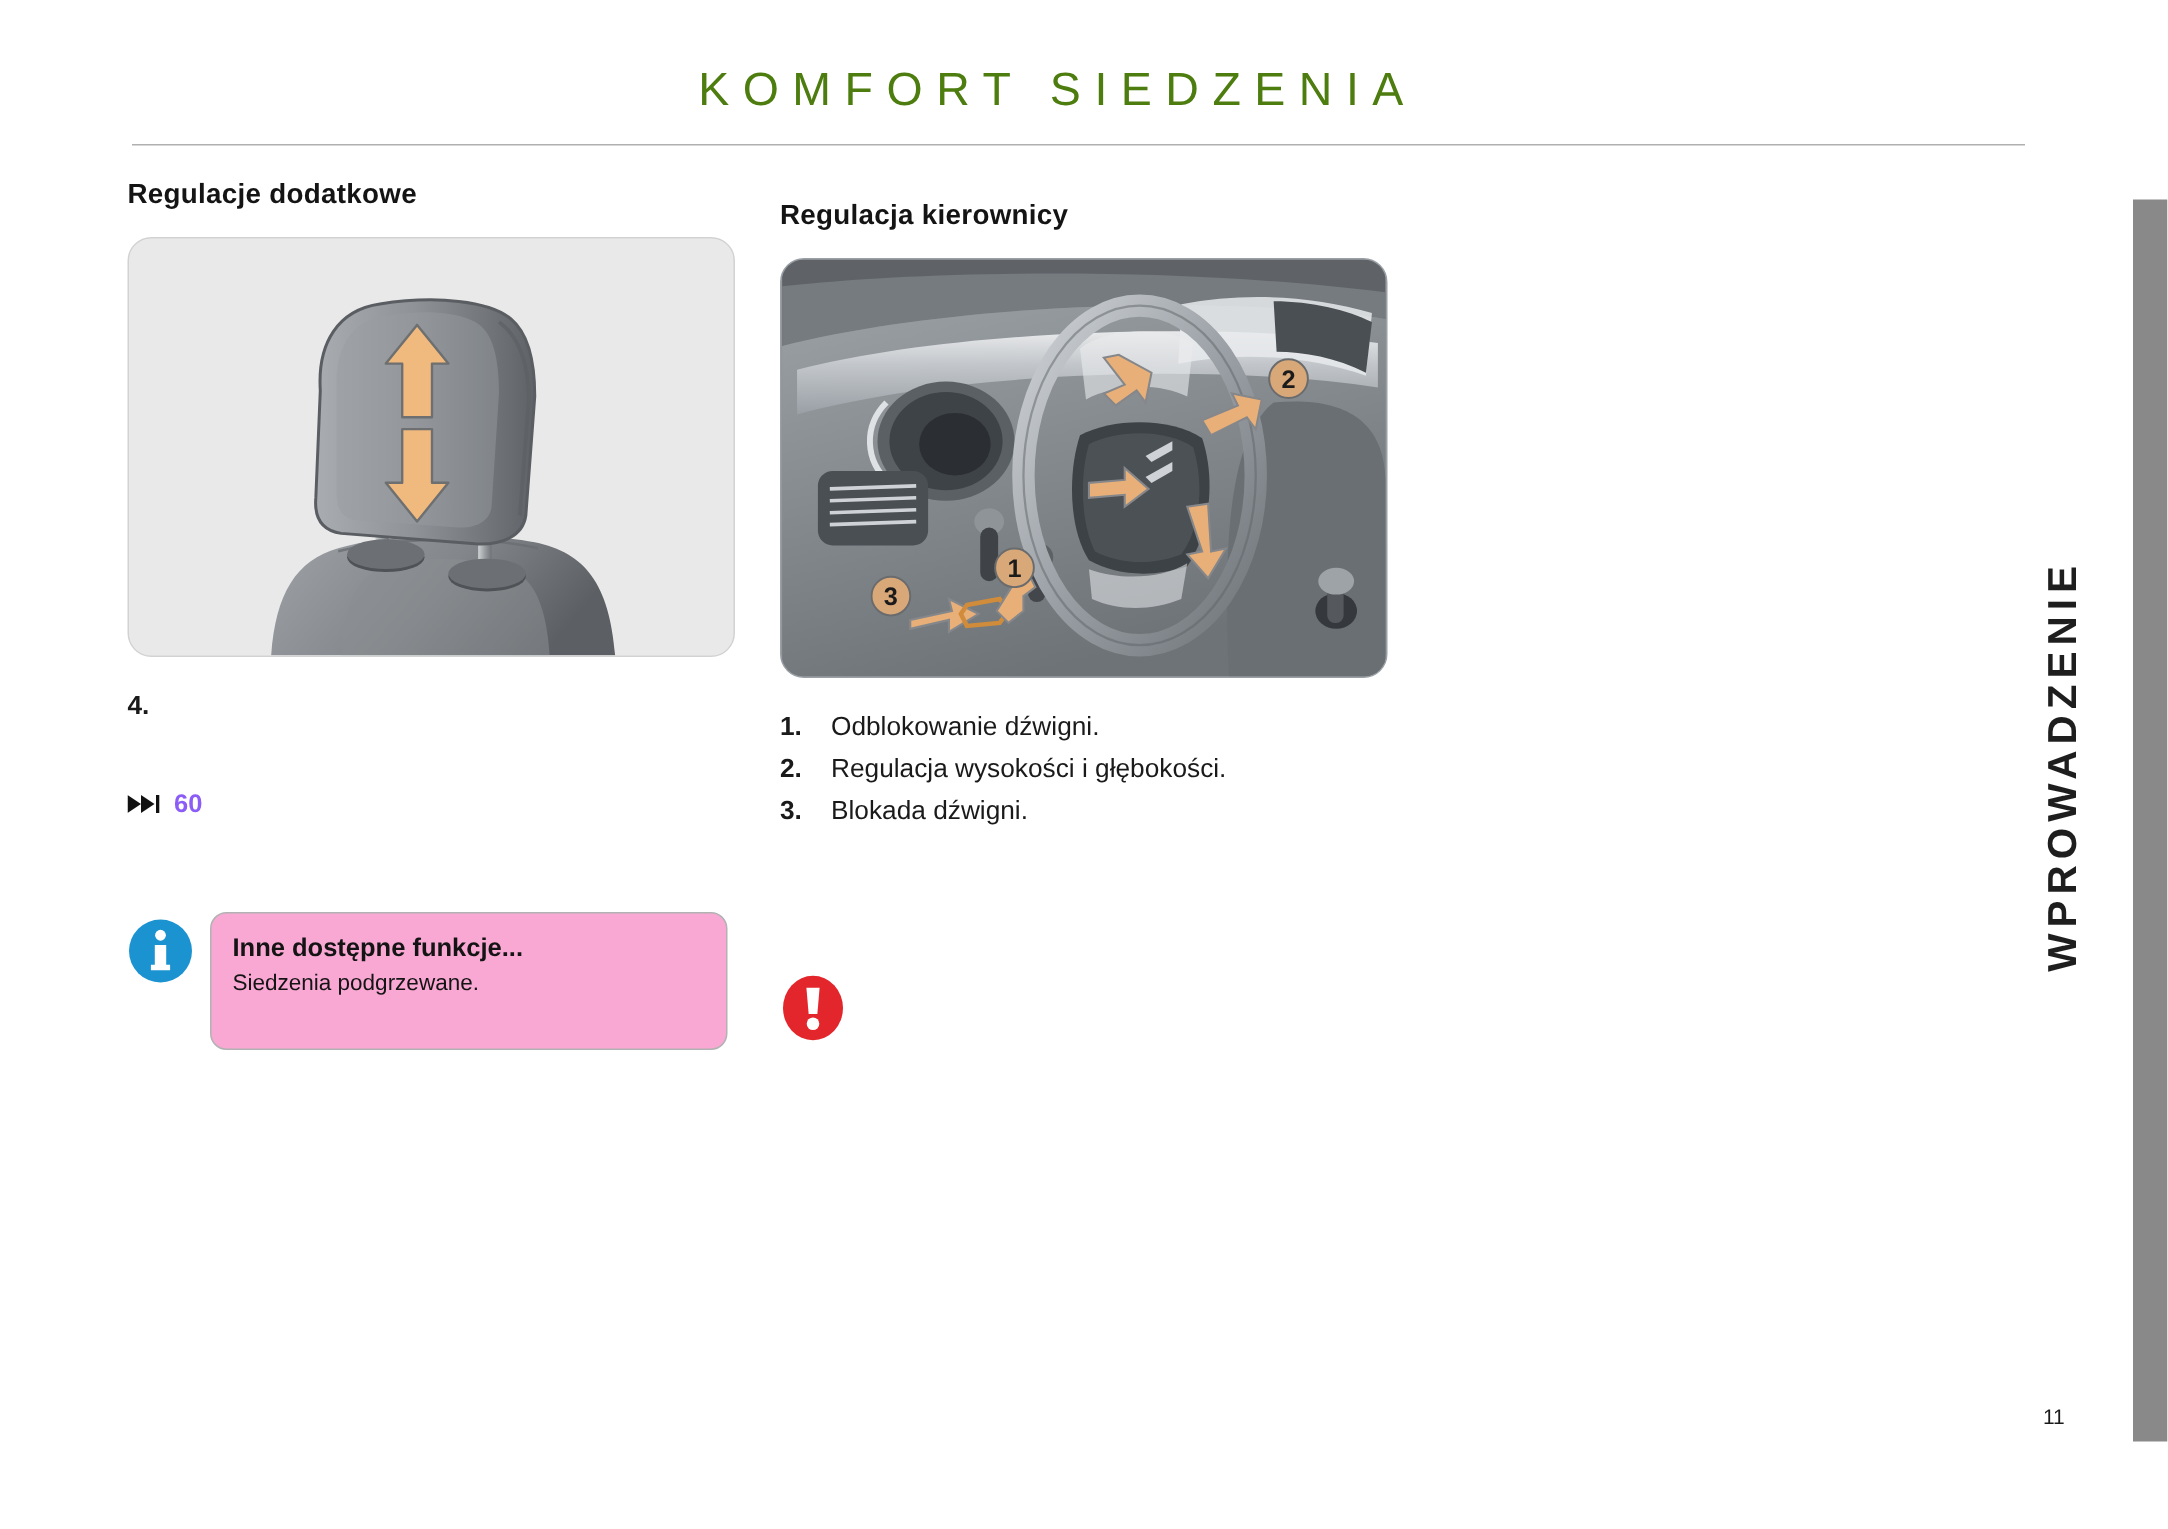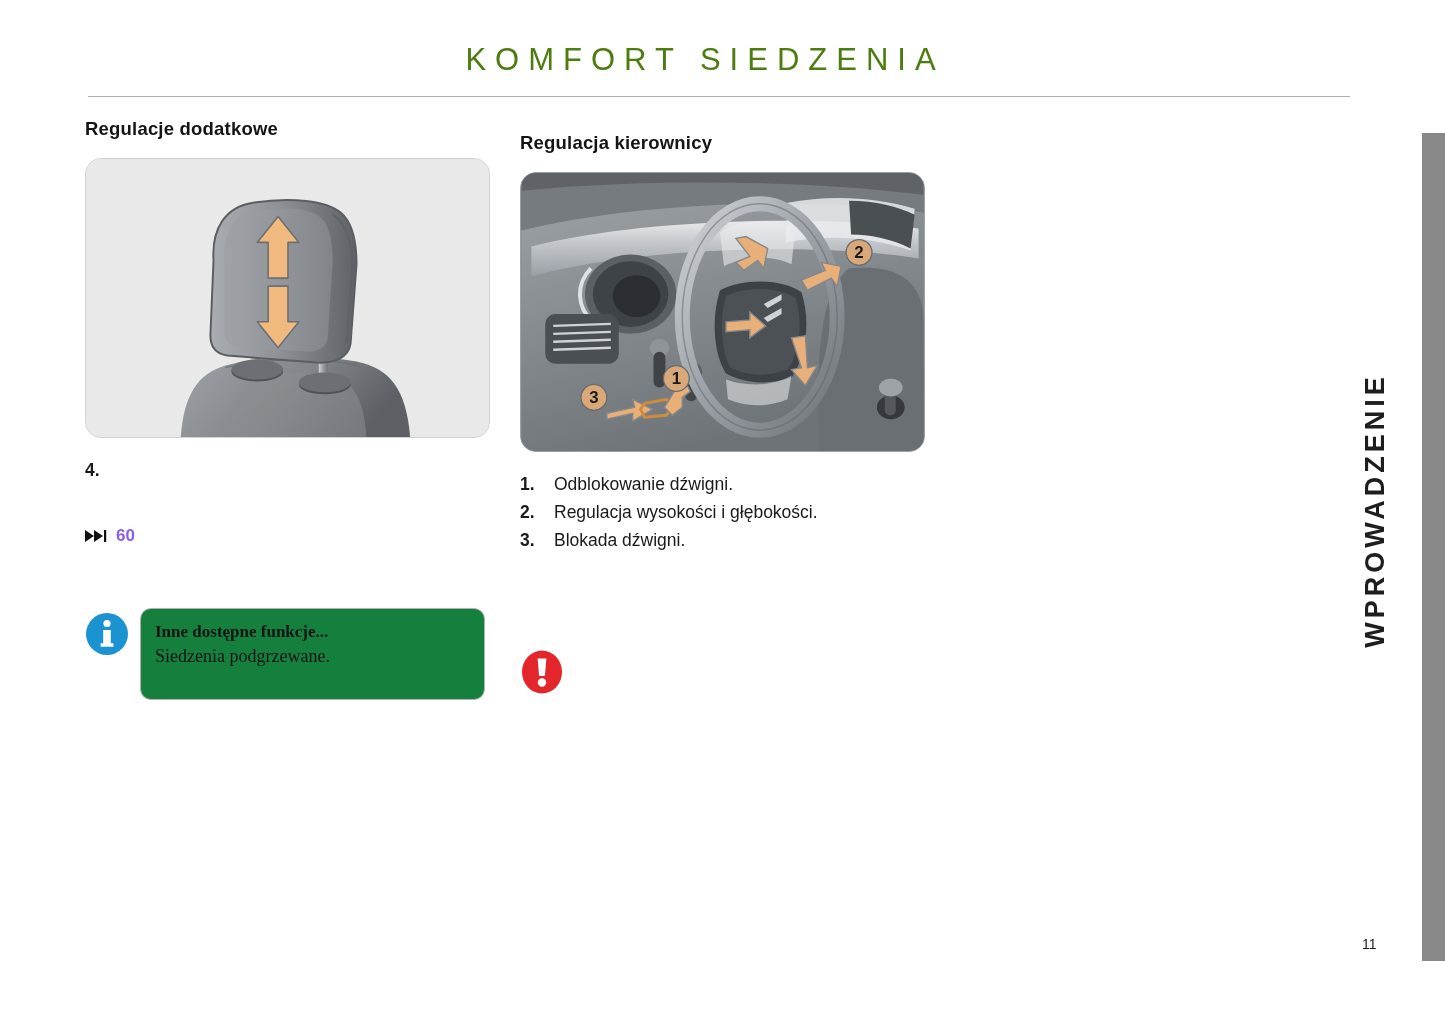--- a/index.html
+++ b/index.html
@@ -92,36 +92,35 @@
   .xref .ffwd { display: block; }
 
   
   .callout {
     display: flex;
     align-items: flex-start;
     gap: 11px;
   }
   .callout .badge { flex: 0 0 auto; margin-top: 4px; }
   .callout .bubble {
-    background: #15803d;
+    background: #f9a8d4;
     border: 1px solid #b2b2b2;
     border-radius: 11px;
     box-sizing: border-box;
     padding: 11px 2px 12px 14px;
-    font-family: Liberation Serif, serif;
   }
   .callout .bubble p { margin: 0; }
   .bubble .b-title {
     font-weight: bold;
     font-size: 17px;
     line-height: 24px;
     color: #141414;
   }
   .bubble .b-text {
-    font-size: 18px;
+    font-size: 15px;
     line-height: 24px;
     color: #141414;
   }
   .bubble.warn { width: 345px; min-height: 90px; }
   .bubble.warn .b-text { text-align: justify; line-height: 23px; }
   .bubble.info { width: 345px; min-height: 92px; }
 
   
   #side-tab-bar {
     position: absolute;

